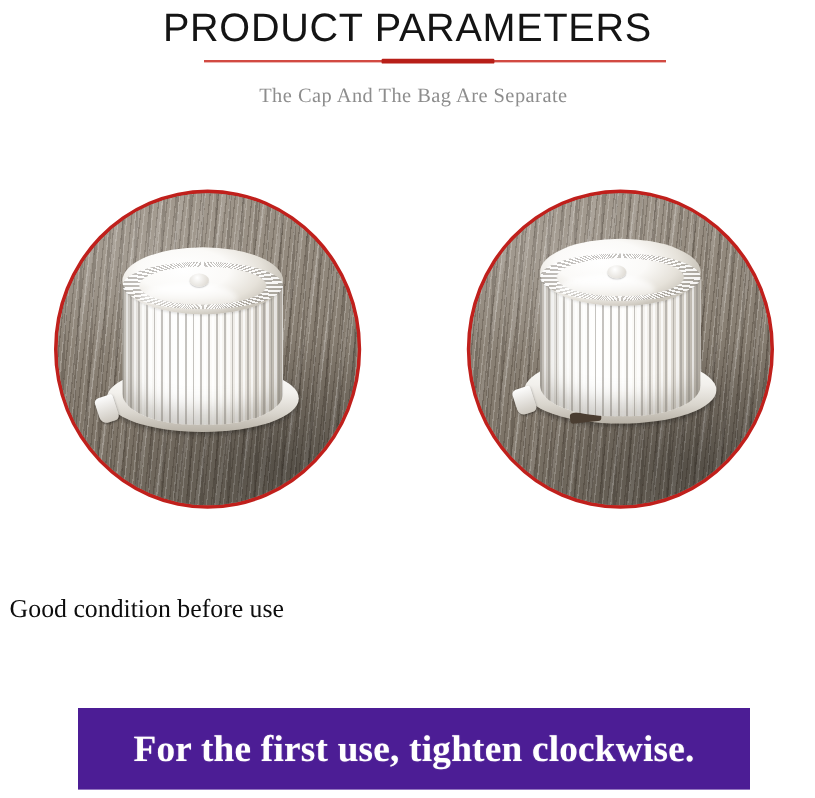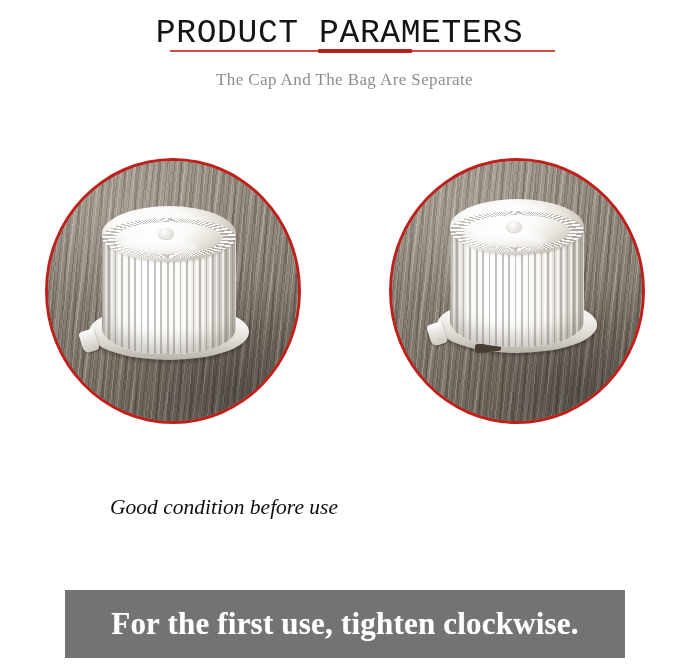--- a/index.html
+++ b/index.html
@@ -22,27 +22,27 @@
   
   .header {
     position: absolute;
     left: 0;
     top: 0;
     width: 679px;
     text-align: center;
   }
 
   .page-title {
-    font-family: Liberation Mono, monospace;
+    font-family: Liberation Sans, sans-serif;
     font-size: 33px;
     line-height: 40px;
     letter-spacing: 0.6px;
     color: #141414;
     font-weight: 400;
-    padding-top: 14px;
+    padding-top: 3px;
   }
 
   .divider {
     position: absolute;
     left: 170px;
     top: 49px;
     width: 385px;
     height: 3px;
   }
   .divider .thin-line {
@@ -270,34 +270,33 @@
     width: 679px;
     height: 36px;
   }
   .caption {
     position: absolute;
     top: 0;
     font-family: "Liberation Serif", "DejaVu Serif", serif;
     font-size: 21.5px;
     line-height: 30px;
     color: #0d0d0d;
-    text-align: right;
-    font-style: italic;
+    text-align: left;
   }
   .caption-left  { left: 8px;   width: 330px; }
   .caption-right { left: 372px; width: 300px; }
 
   
   .banner {
     position: absolute;
     left: 65px;
     top: 590px;
     width: 560px;
     height: 68px;
-    background: #737373;
+    background: #4c1d95;
     display: flex;
     align-items: center;
     justify-content: center;
   }
   .banner-text {
     font-family: "Liberation Serif", "DejaVu Serif", serif;
     font-size: 31px;
     line-height: 38px;
     font-weight: 700;
     color: #ffffff;

